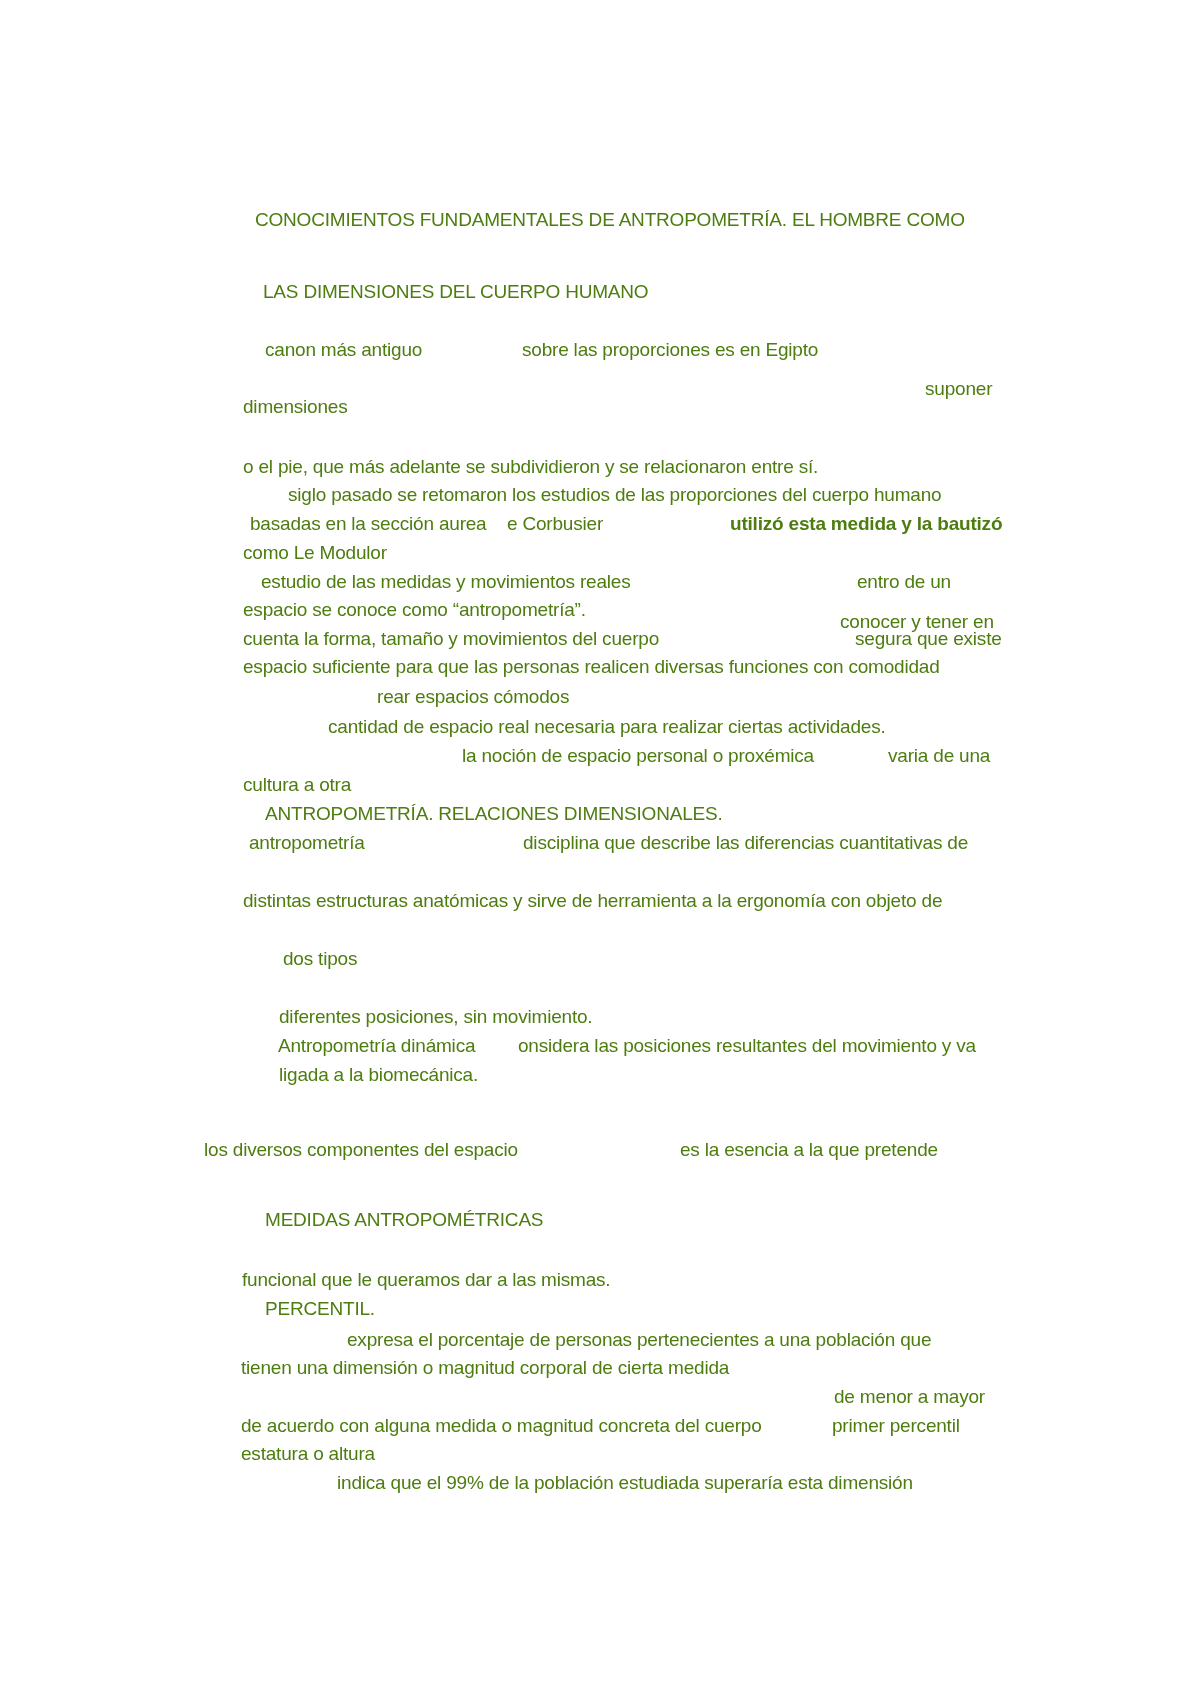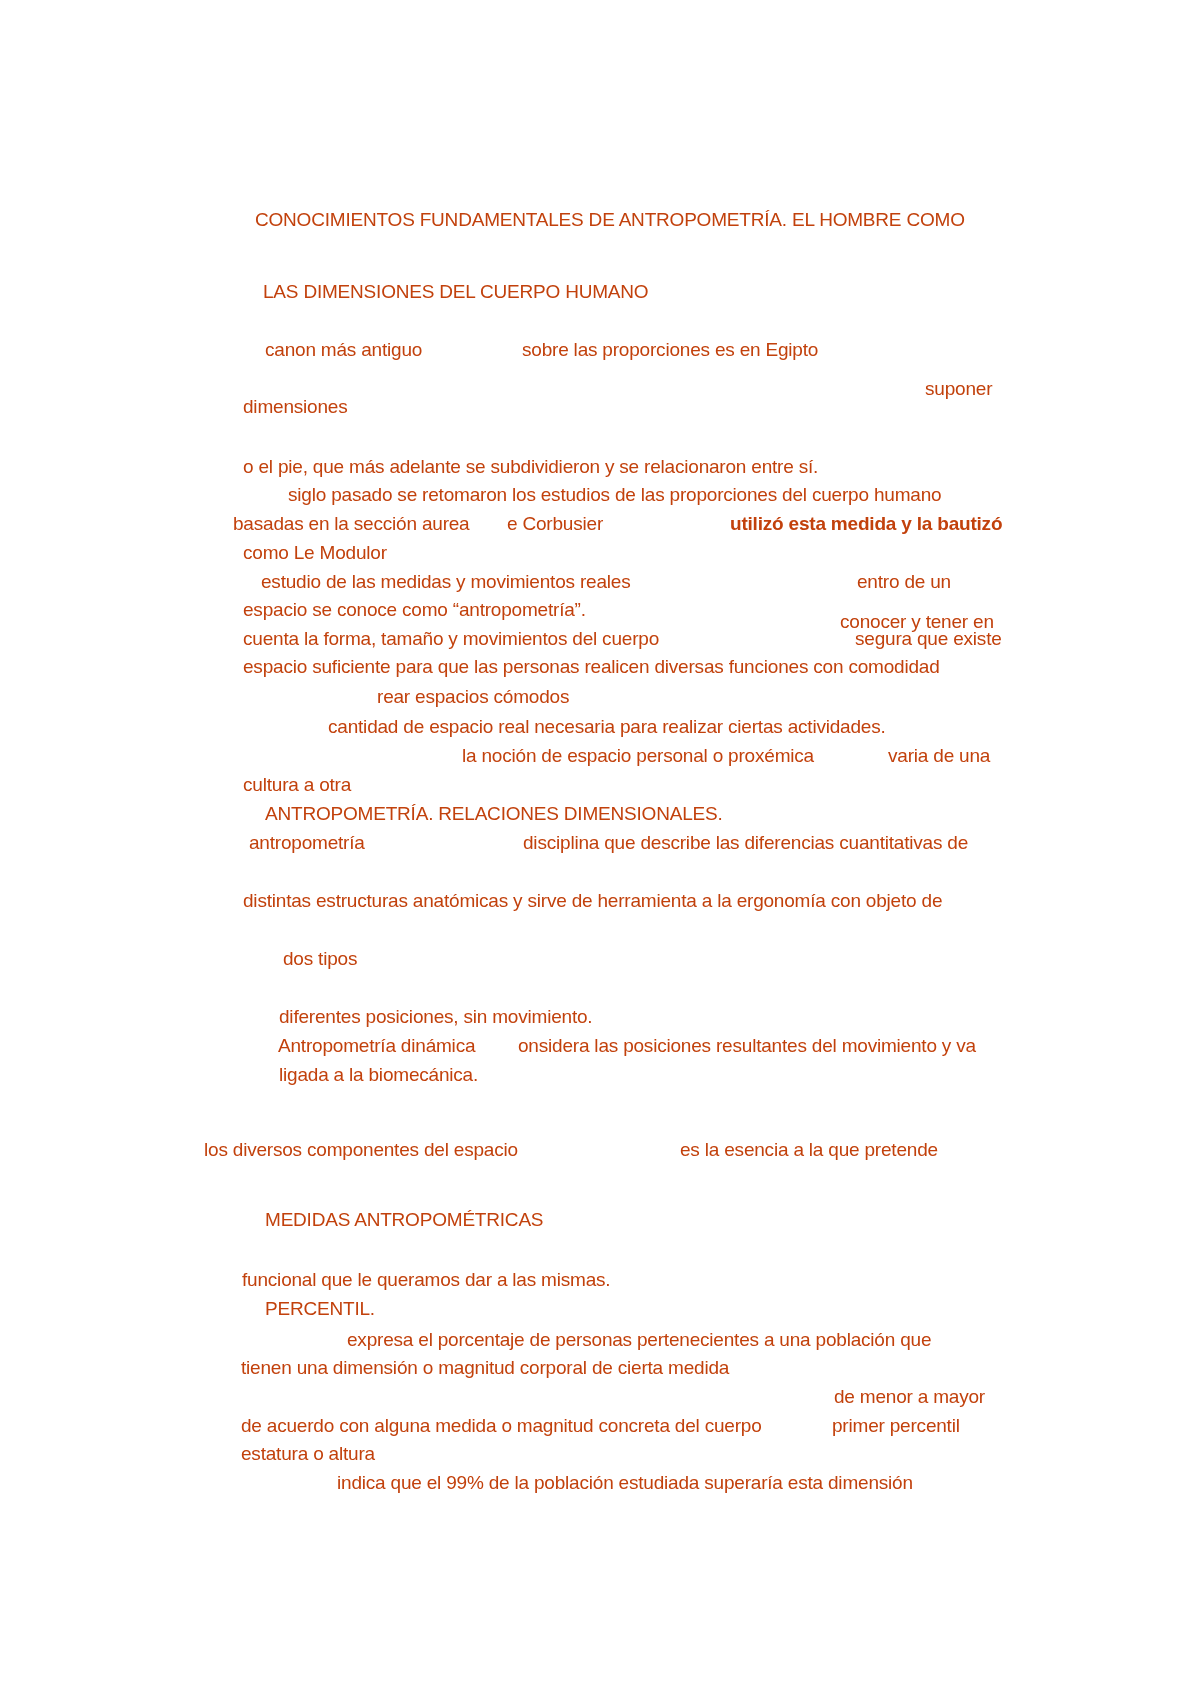--- a/index.html
+++ b/index.html
@@ -18,38 +18,38 @@
   .text-layer {
     position: absolute;
     inset: 0;
   }
   .tline {
     position: absolute;
     white-space: pre;
     font-size: 19px;
     line-height: 29px;
     letter-spacing: -0.2px;
-    color: #c2410c;
+    color: #4d7c0f;
     font-family: "Liberation Sans", "DejaVu Sans", sans-serif;
   }
 </style>
 </head>
 <body>
 
 <div class="page" lang="es">
   <div class="text-layer" id="text-layer">
       <div class="tline" style="left: 255px; top: 205px;">CONOCIMIENTOS FUNDAMENTALES DE ANTROPOMETRÍA. EL HOMBRE COMO</div>
       <div class="tline" style="left: 263px; top: 277px;">LAS DIMENSIONES DEL CUERPO HUMANO</div>
       <div class="tline" style="left: 265px; top: 335px;">canon más antiguo</div>
       <div class="tline" style="left: 522px; top: 335px;">sobre las proporciones es en Egipto</div>
       <div class="tline" style="left: 925px; top: 335px; margin-top: 39px;">suponer</div>
       <div class="tline" style="left: 243px; top: 392px;">dimensiones</div>
       <div class="tline" style="left: 243px; top: 452px;">o el pie, que más adelante se subdividieron y se relacionaron entre sí.</div>
       <div class="tline" style="left: 288px; top: 480px;">siglo pasado se retomaron los estudios de las proporciones del cuerpo humano</div>
-      <div class="tline" style="left: 233px; top: 509px;">basadas en la sección aurea</div>
+      <div class="tline" style="left: 250px; top: 509px;">basadas en la sección aurea</div>
       <div class="tline" style="left: 507px; top: 509px;">e Corbusier</div>
       <div class="tline" style="left: 730px; top: 509px; font-weight: bold;">utilizó esta medida y la bautizó</div>
       <div class="tline" style="left: 243px; top: 538px;">como Le Modulor</div>
       <div class="tline" style="left: 261px; top: 567px;">estudio de las medidas y movimientos reales</div>
       <div class="tline" style="left: 857px; top: 567px;">entro de un</div>
       <div class="tline" style="left: 243px; top: 595px;">espacio se conoce como “antropometría”.</div>
       <div class="tline" style="left: 840px; top: 595px; margin-top: 12px;">conocer y tener en</div>
       <div class="tline" style="left: 243px; top: 624px;">cuenta la forma, tamaño y movimientos del cuerpo</div>
       <div class="tline" style="left: 855px; top: 624px;">segura que existe</div>
       <div class="tline" style="left: 243px; top: 652px;">espacio suficiente para que las personas realicen diversas funciones con comodidad</div>

